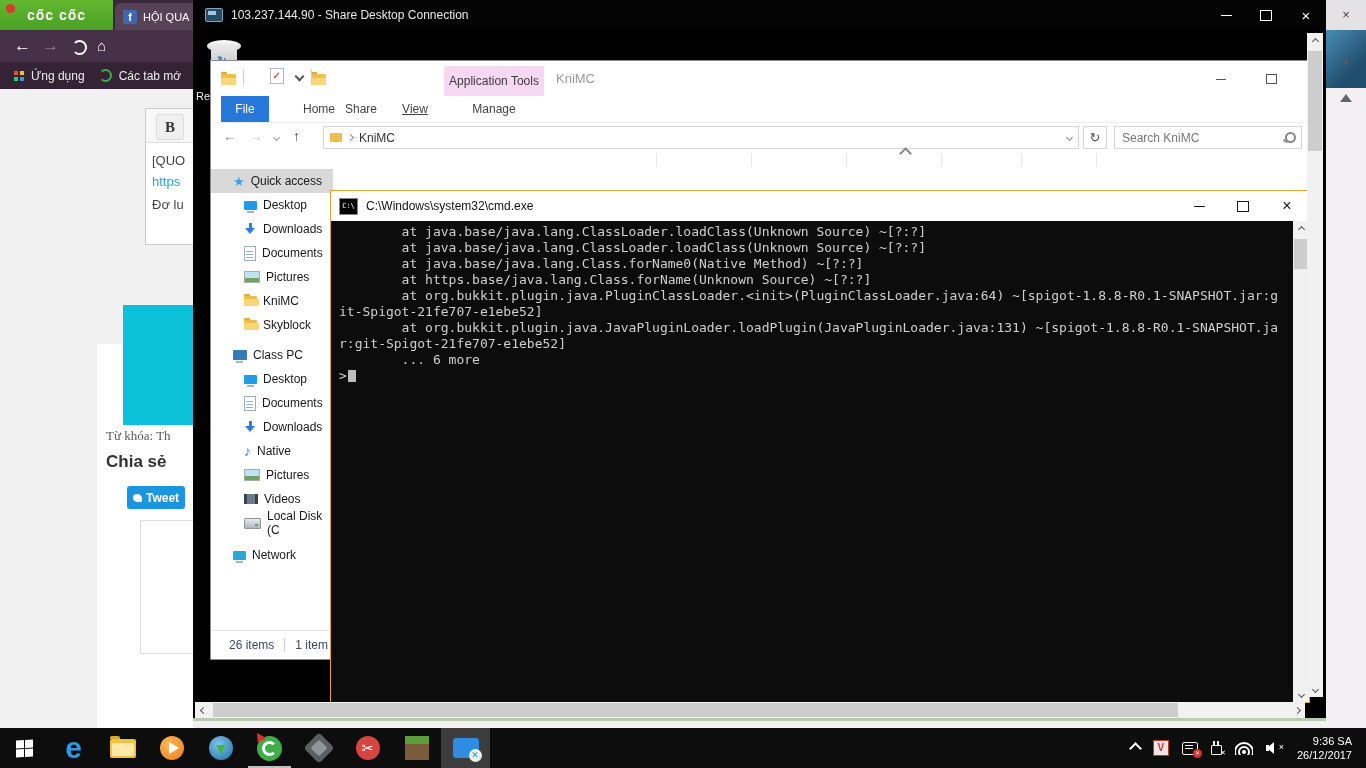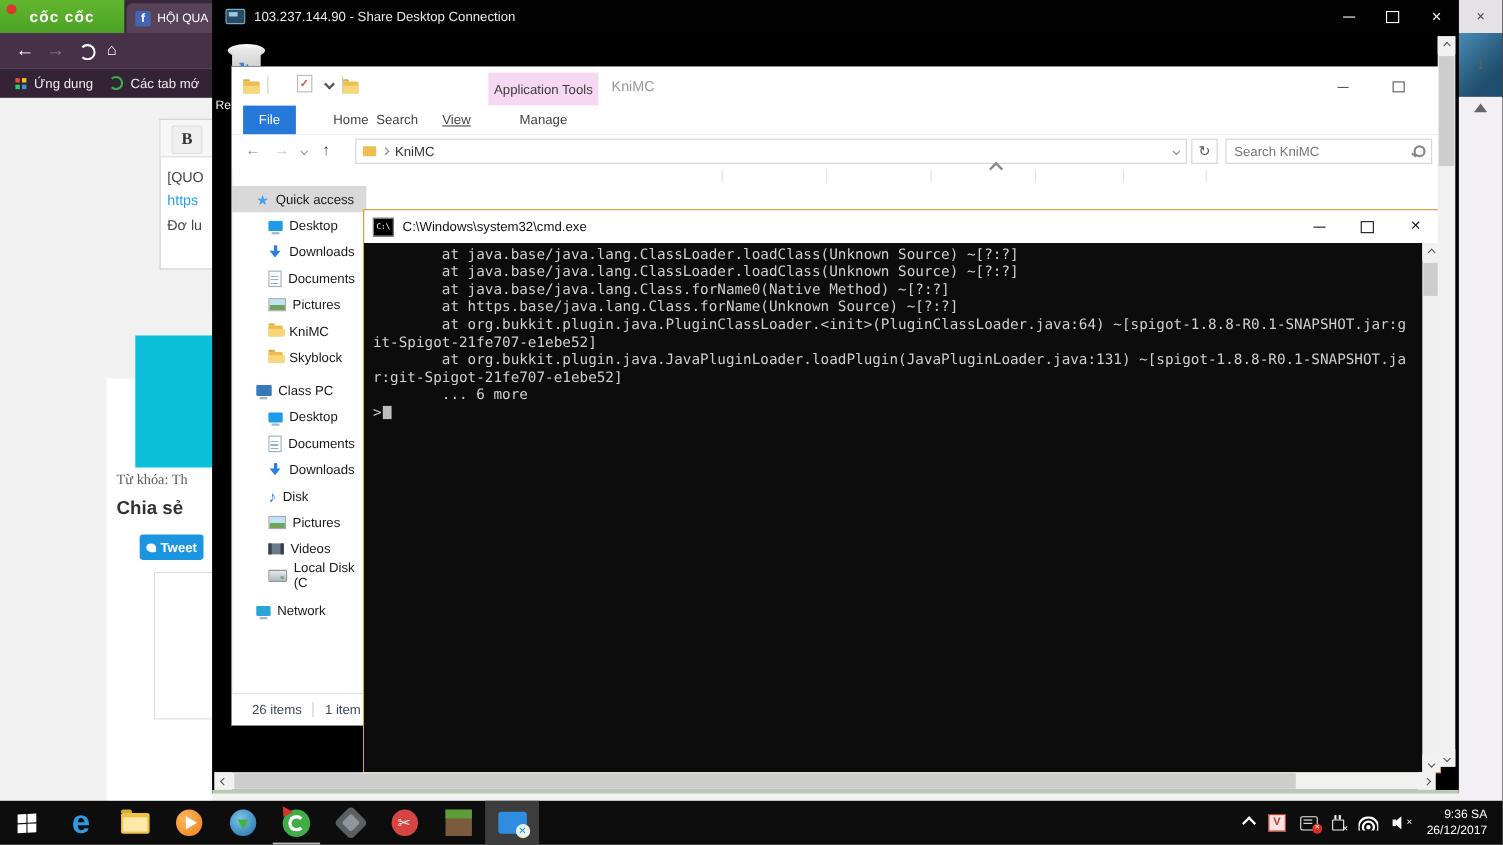--- a/index.html
+++ b/index.html
@@ -310,21 +310,21 @@
           <span class="exp-winbtn" style="left:995px;">
               <span class="minbar"></span>
             </span>
           <span class="exp-winbtn" style="left:1045px;">
               <span class="maxbox"></span>
             </span>
         </div>
         <div class="ribbon abs">
           <span class="rtab file">File</span>
           <span class="rtab" style="left:86px;width:44px;">Home</span>
-          <span class="rtab" style="left:128px;width:44px;">Search</span>
+          <span class="rtab" style="left:128px;width:44px;">Share</span>
           <span class="rtab" style="left:184px;width:40px;text-decoration:underline;">View</span>
           <span class="rtab" style="left:233px;width:100px;">Manage</span>
         </div>
         <div class="addr-row abs">
           <span class="nav-arrow" style="left:12px;color:#8a8a8a;">←</span>
           <span class="nav-arrow" style="left:38px;color:#c3c3c3;">→</span>
           <span class="chev down sm abs" style="left:63px;top:12px;color:#9a9a9a;"></span>
           <span class="nav-arrow" style="left:82px;color:#4a4a4a;">↑</span>
           <div class="addr-box abs">
             <span class="mini-folder"></span>
@@ -387,21 +387,21 @@
           <div class="sb-row child">
             <span class="ic ic-doc"></span>
             <span>Documents</span>
           </div>
           <div class="sb-row child">
             <span class="ic ic-dl"></span>
             <span>Downloads</span>
           </div>
           <div class="sb-row child">
             <span class="ic ic-music">♪</span>
-            <span>Disk</span>
+            <span>Native</span>
           </div>
           <div class="sb-row child">
             <span class="ic ic-pic"></span>
             <span>Pictures</span>
           </div>
           <div class="sb-row child">
             <span class="ic ic-video"></span>
             <span>Videos</span>
           </div>
           <div class="sb-row child">

